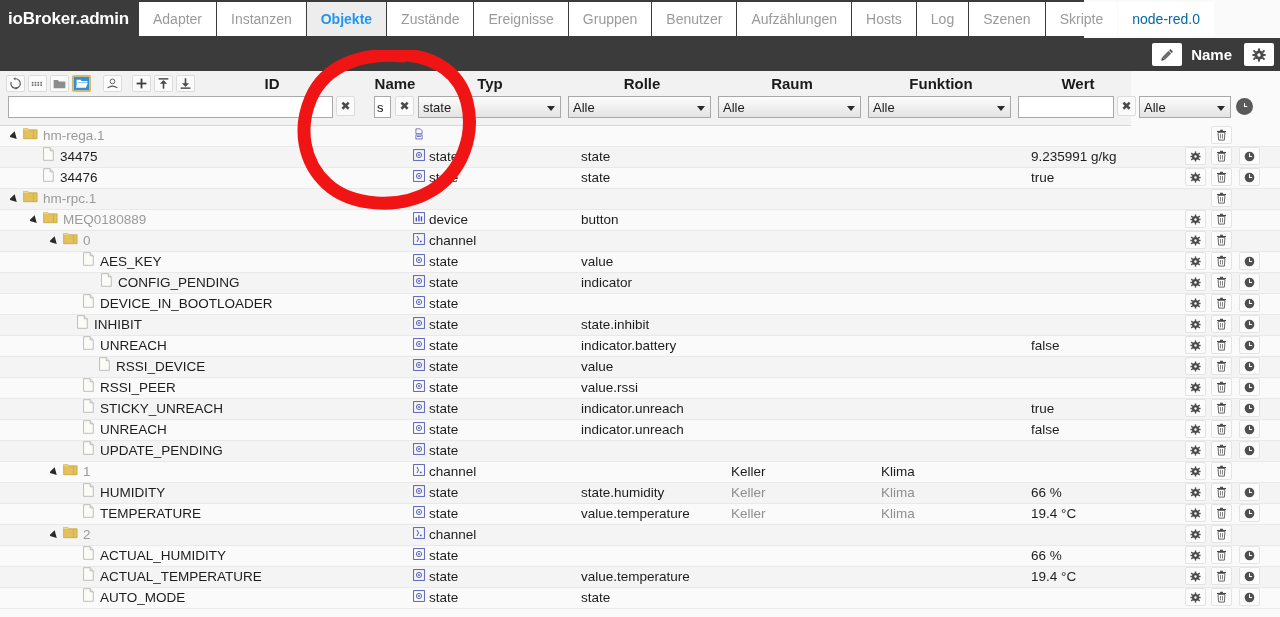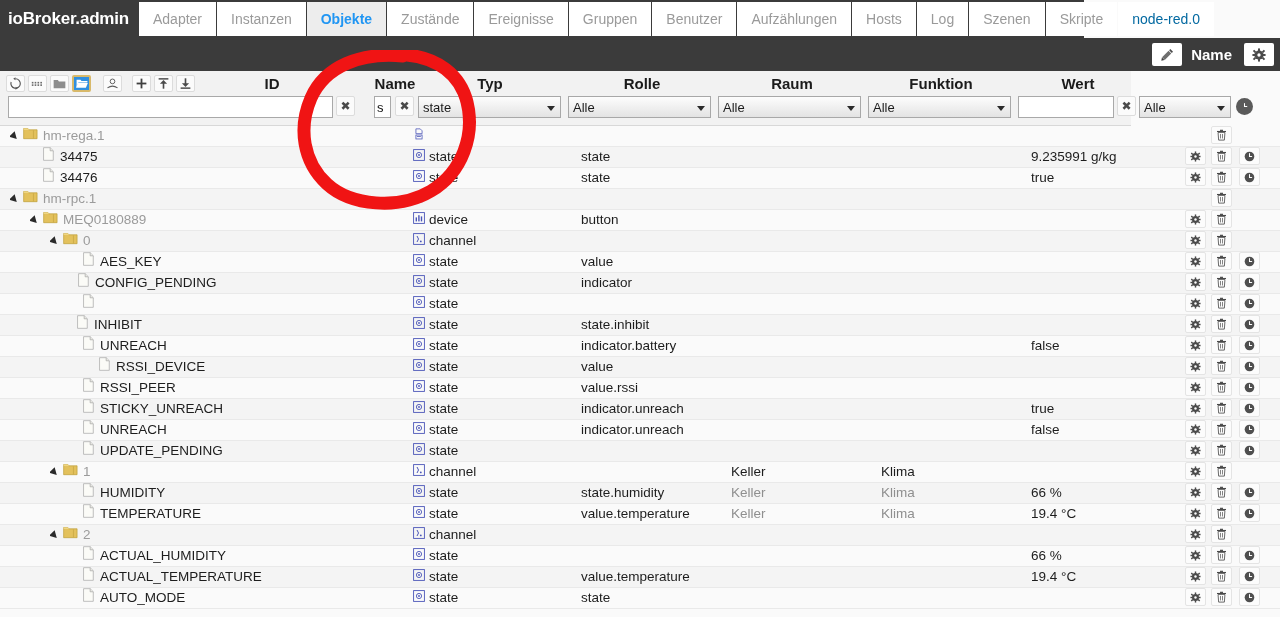--- a/index.html
+++ b/index.html
@@ -793,21 +793,21 @@
           </svg>
         </div>
         <div class="abt a-clock">
           <svg width="11" height="11" viewBox="0 0 16 16" aria-hidden="true">
             <circle cx="8" cy="8" r="7" fill="#4f4f4f"></circle>
             <path d="M8 3.8 V8 h3.2" stroke="#ffffff" stroke-width="1.5" fill="none" stroke-linecap="round"></path>
           </svg>
         </div>
       </div>
       <div class="row">
-        <div class="cell c-id" style="left: 65px;">
+        <div class="cell c-id" style="left: 88px;">
           <div class="idinner">
             <span class="expander"></span>
             <span><svg class="pgicon" viewBox="0 0 12 15" aria-hidden="true">
                 <path d="M0.6 0.6 h7.2 l3.4 3.4 v10.4 h-10.6 z" fill="#fbfbf7" stroke="#a9a9a9" stroke-width="0.8"></path>
                 <path d="M7.8 0.6 v3.4 h3.4" fill="#e8e8e2" stroke="#a9a9a9" stroke-width="0.8"></path>
               </svg></span>
             <span class="idlabel">CONFIG_PENDING</span>
           </div>
         </div>
         <div class="cell c-typ">
@@ -857,20 +857,21 @@
         </div>
       </div>
       <div class="row">
         <div class="cell c-id" style="left: 70px;">
           <div class="idinner">
             <span class="expander"></span>
             <span><svg class="pgicon" viewBox="0 0 12 15" aria-hidden="true">
                 <path d="M0.6 0.6 h7.2 l3.4 3.4 v10.4 h-10.6 z" fill="#fbfbf7" stroke="#a9a9a9" stroke-width="0.8"></path>
                 <path d="M7.8 0.6 v3.4 h3.4" fill="#e8e8e2" stroke="#a9a9a9" stroke-width="0.8"></path>
               </svg></span>
+            <span class="idlabel">DEVICE_IN_BOOTLOADER</span>
           </div>
         </div>
         <div class="cell c-typ">
           <div class="typinner">
             <span><svg class="typicon" viewBox="0 0 12 12" aria-hidden="true">
                 <rect x="0.6" y="0.6" width="10.8" height="10.8" fill="none" stroke="#4a55b8" stroke-width="0.9"></rect>
                 <circle cx="6" cy="6" r="2.6" fill="none" stroke="#4a55b8" stroke-width="0.9"></circle>
                 <circle cx="6" cy="6" r="0.9" fill="#4a55b8"></circle>
               </svg></span>
             <span>state</span>

